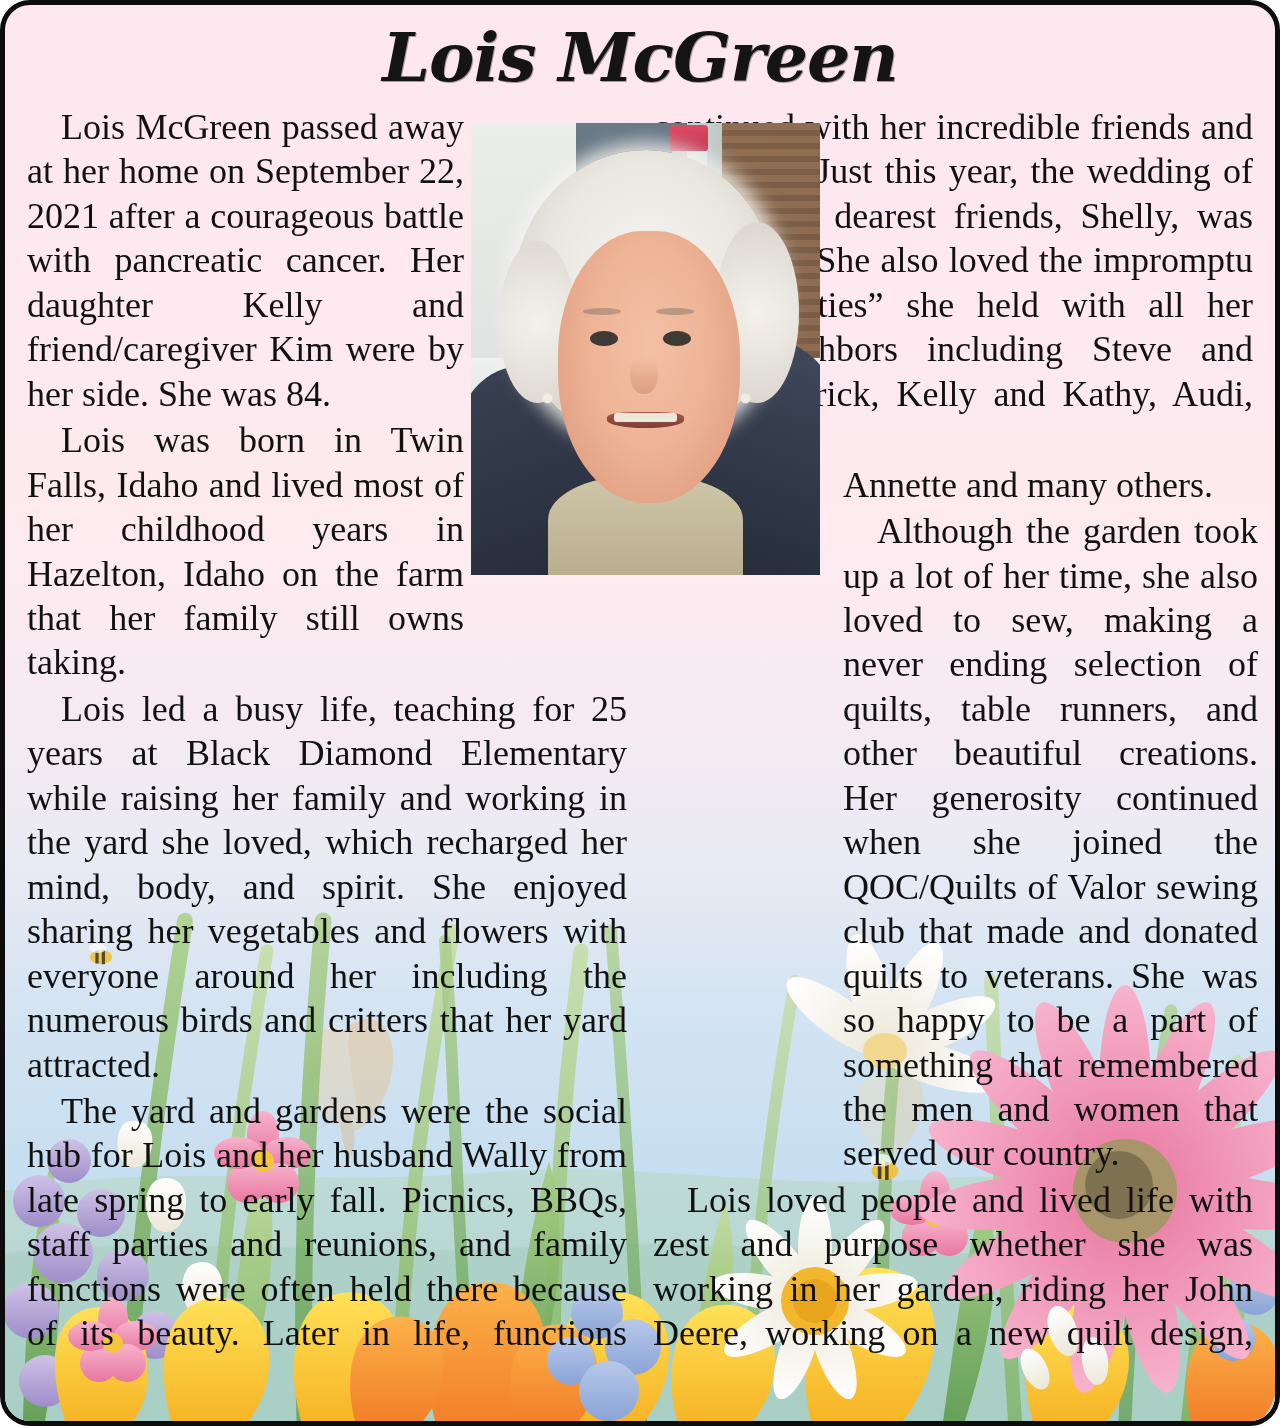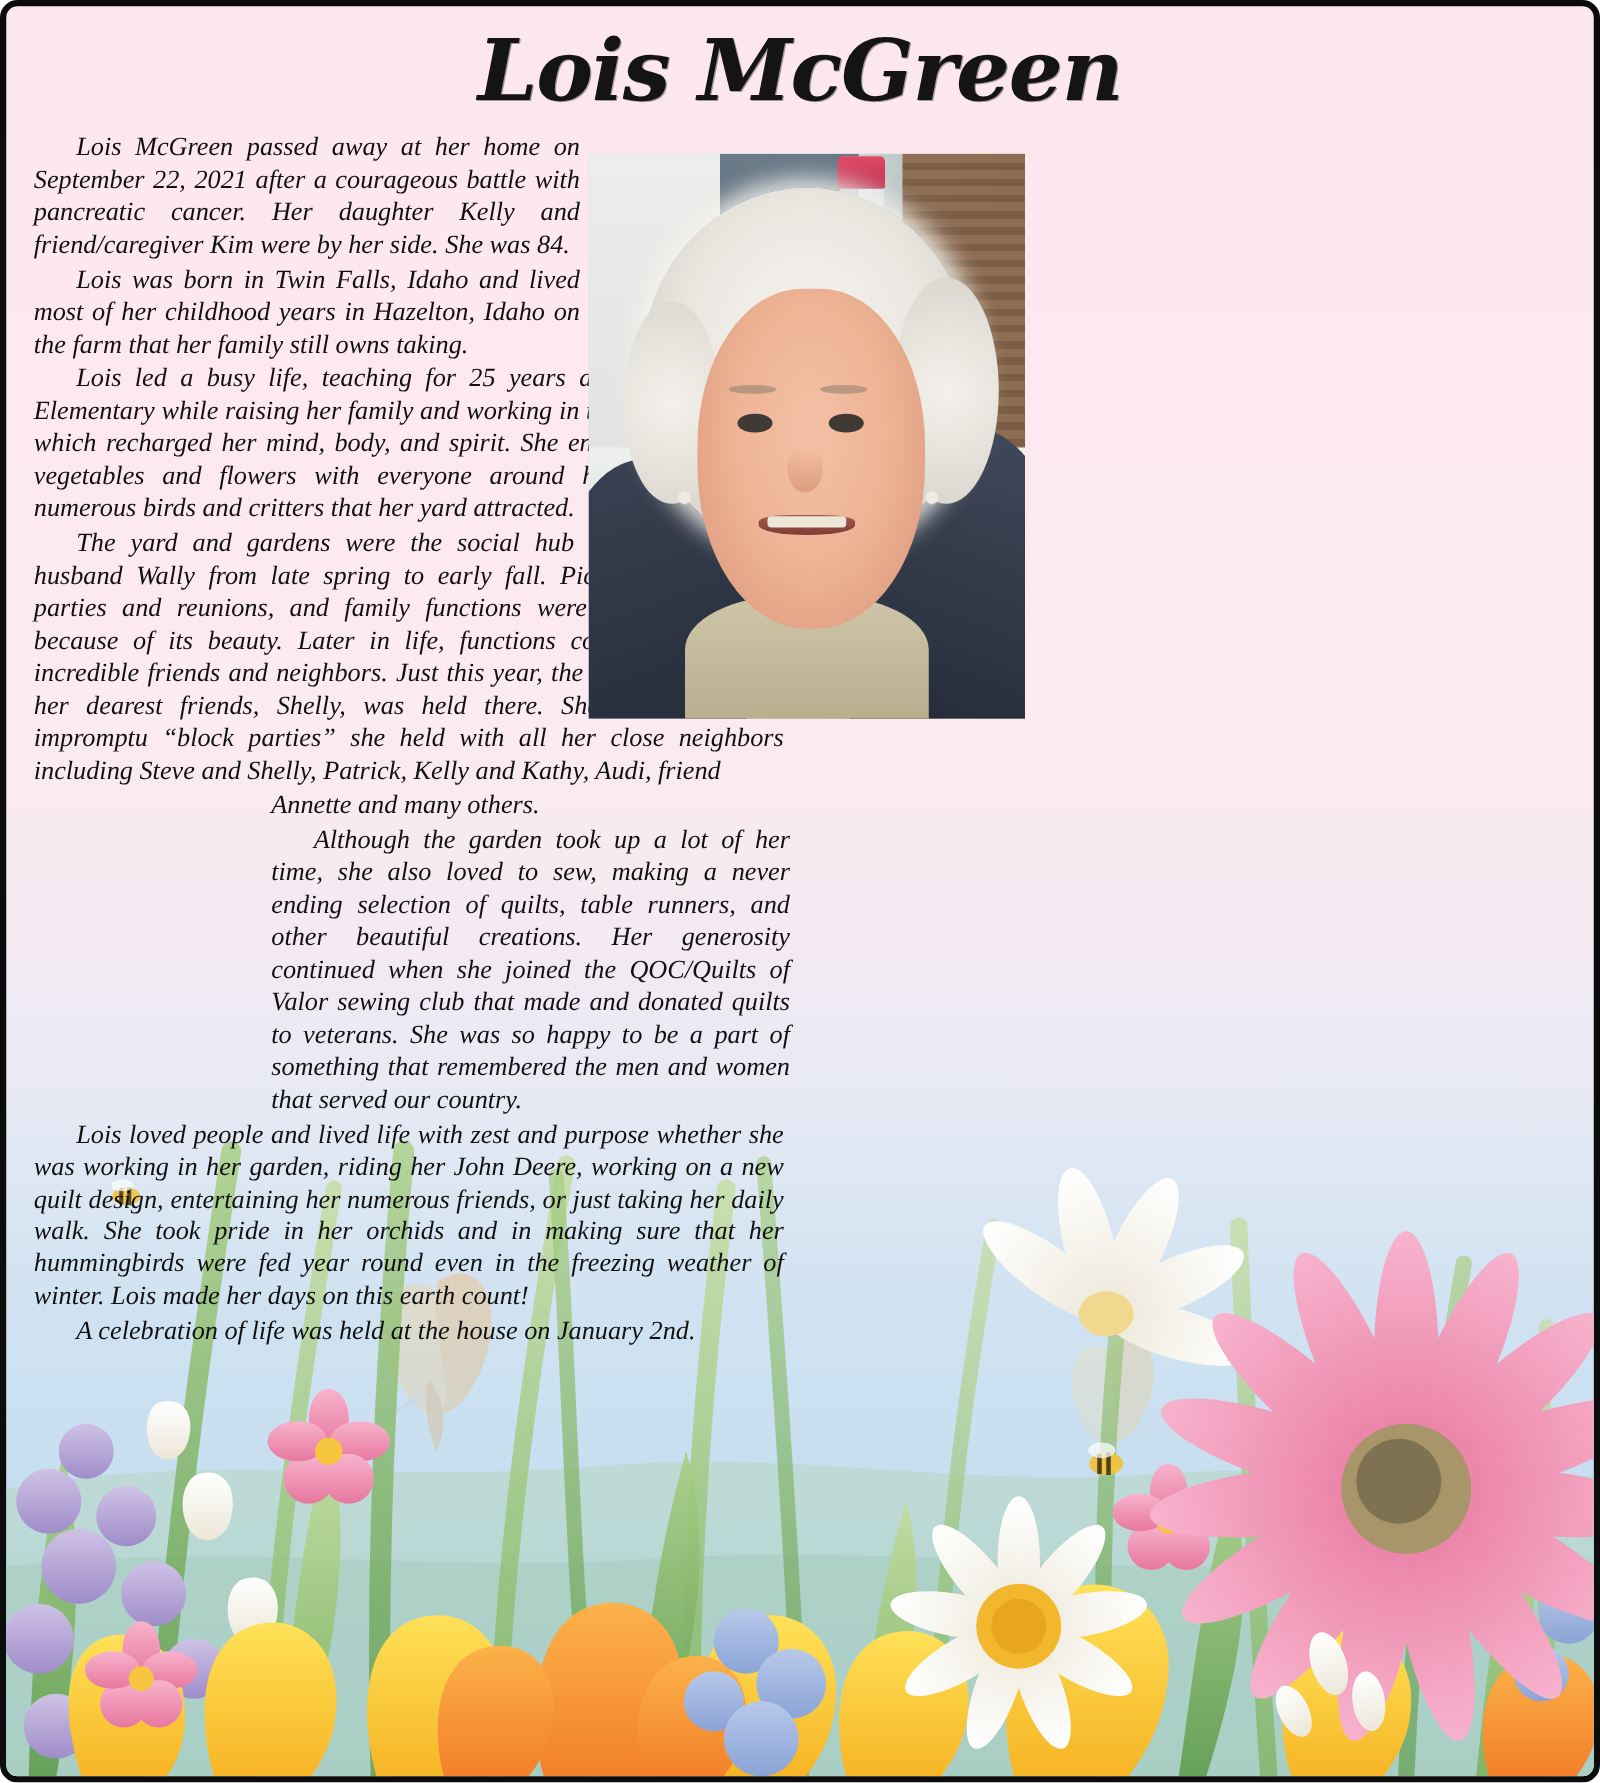--- a/index.html
+++ b/index.html
@@ -6,21 +6,21 @@
   body{
     width:1280px;height:1426px;
     font-family:"Liberation Serif","DejaVu Serif",serif;
     overflow:hidden;
   }
   #card{
     position:relative;
     width:1280px;height:1426px;
     box-sizing:border-box;
     border:5px solid #0c0c0c;
-    border-radius:14px;
+    border-radius:30px;
     overflow:hidden;
     background:linear-gradient(to bottom,
         #fce7ee 0%,
         #fde9ef 22%,
         #fcebf0 40%,
         #f5eaf2 52%,
         #e7eaf4 62%,
         #d8e5f3 72%,
         #cfe2f2 82%,
         #c8dff1 92%,
@@ -47,24 +47,24 @@
   #cols{
     column-count:2;
     column-gap:26px;
     column-fill:auto;
     height:1290px;
   }
   .para{
     margin:0 0 2px 0;
     text-indent:34px;
     text-align:justify;
-    font-size:21px;
+    font-size:36px;
     line-height:1.235;
     color:#111;
-    -webkit-hyphens:none;hyphens:none;font-style:italic;
+    -webkit-hyphens:none;hyphens:none;
   }
   .para:last-child{margin-bottom:0;}
   
   #photo{
     position:absolute;
     left:466px;top:118px;
     width:349px;height:452px;
     z-index:4;
     overflow:hidden;
     background:#cfd4d2;

